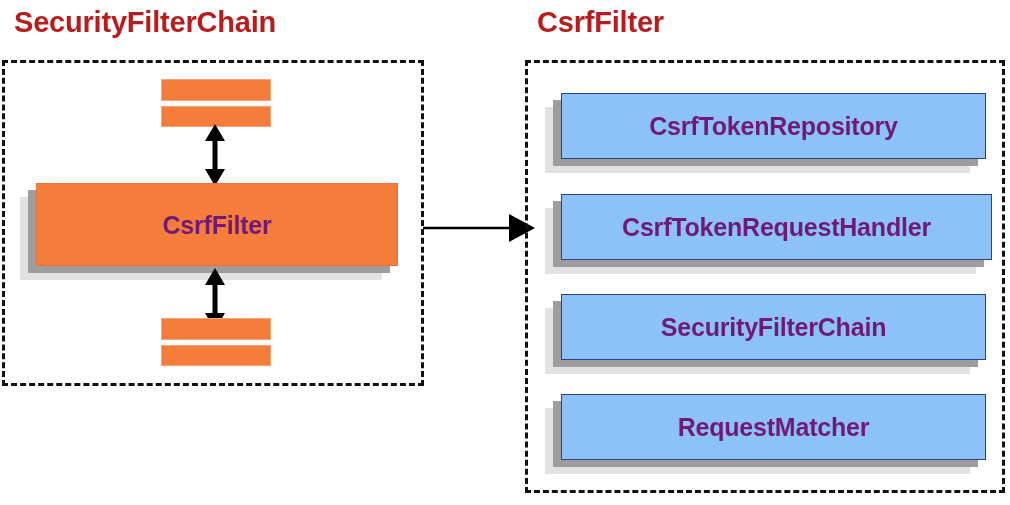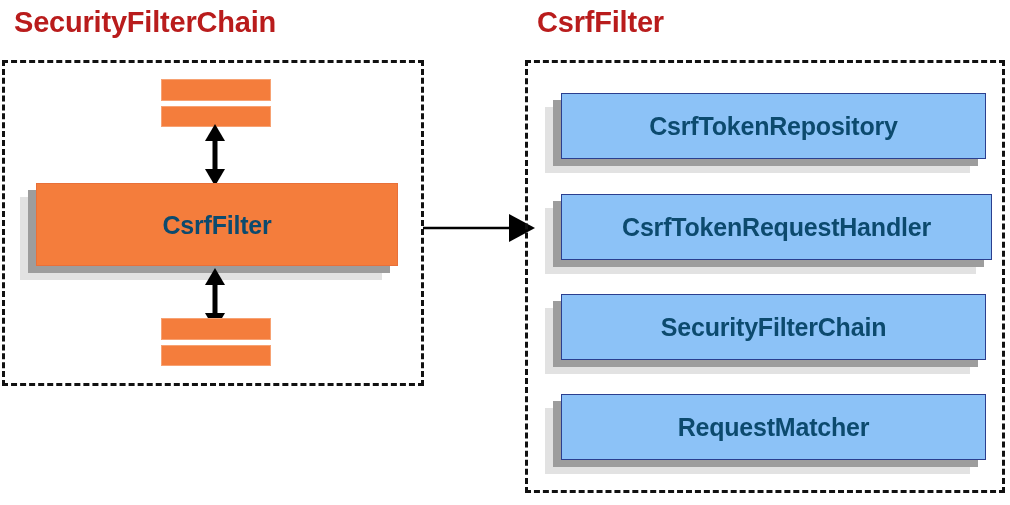--- a/index.html
+++ b/index.html
@@ -65,21 +65,21 @@
     display: flex;
     align-items: center;
     justify-content: center;
     text-align: center;
   }
   .card .label {
     font-family: "Liberation Sans", sans-serif;
     font-weight: bold;
     font-size: 25px;
     line-height: 28px;
-    color: #0c4a6e;
+    color: #701a75;
     white-space: nowrap;
     letter-spacing: -0.2px;
   }
 
   
   .card-blue .face {
     background: #8cc2f7;
     border: 1px solid #2b3f8f;
   }
   

